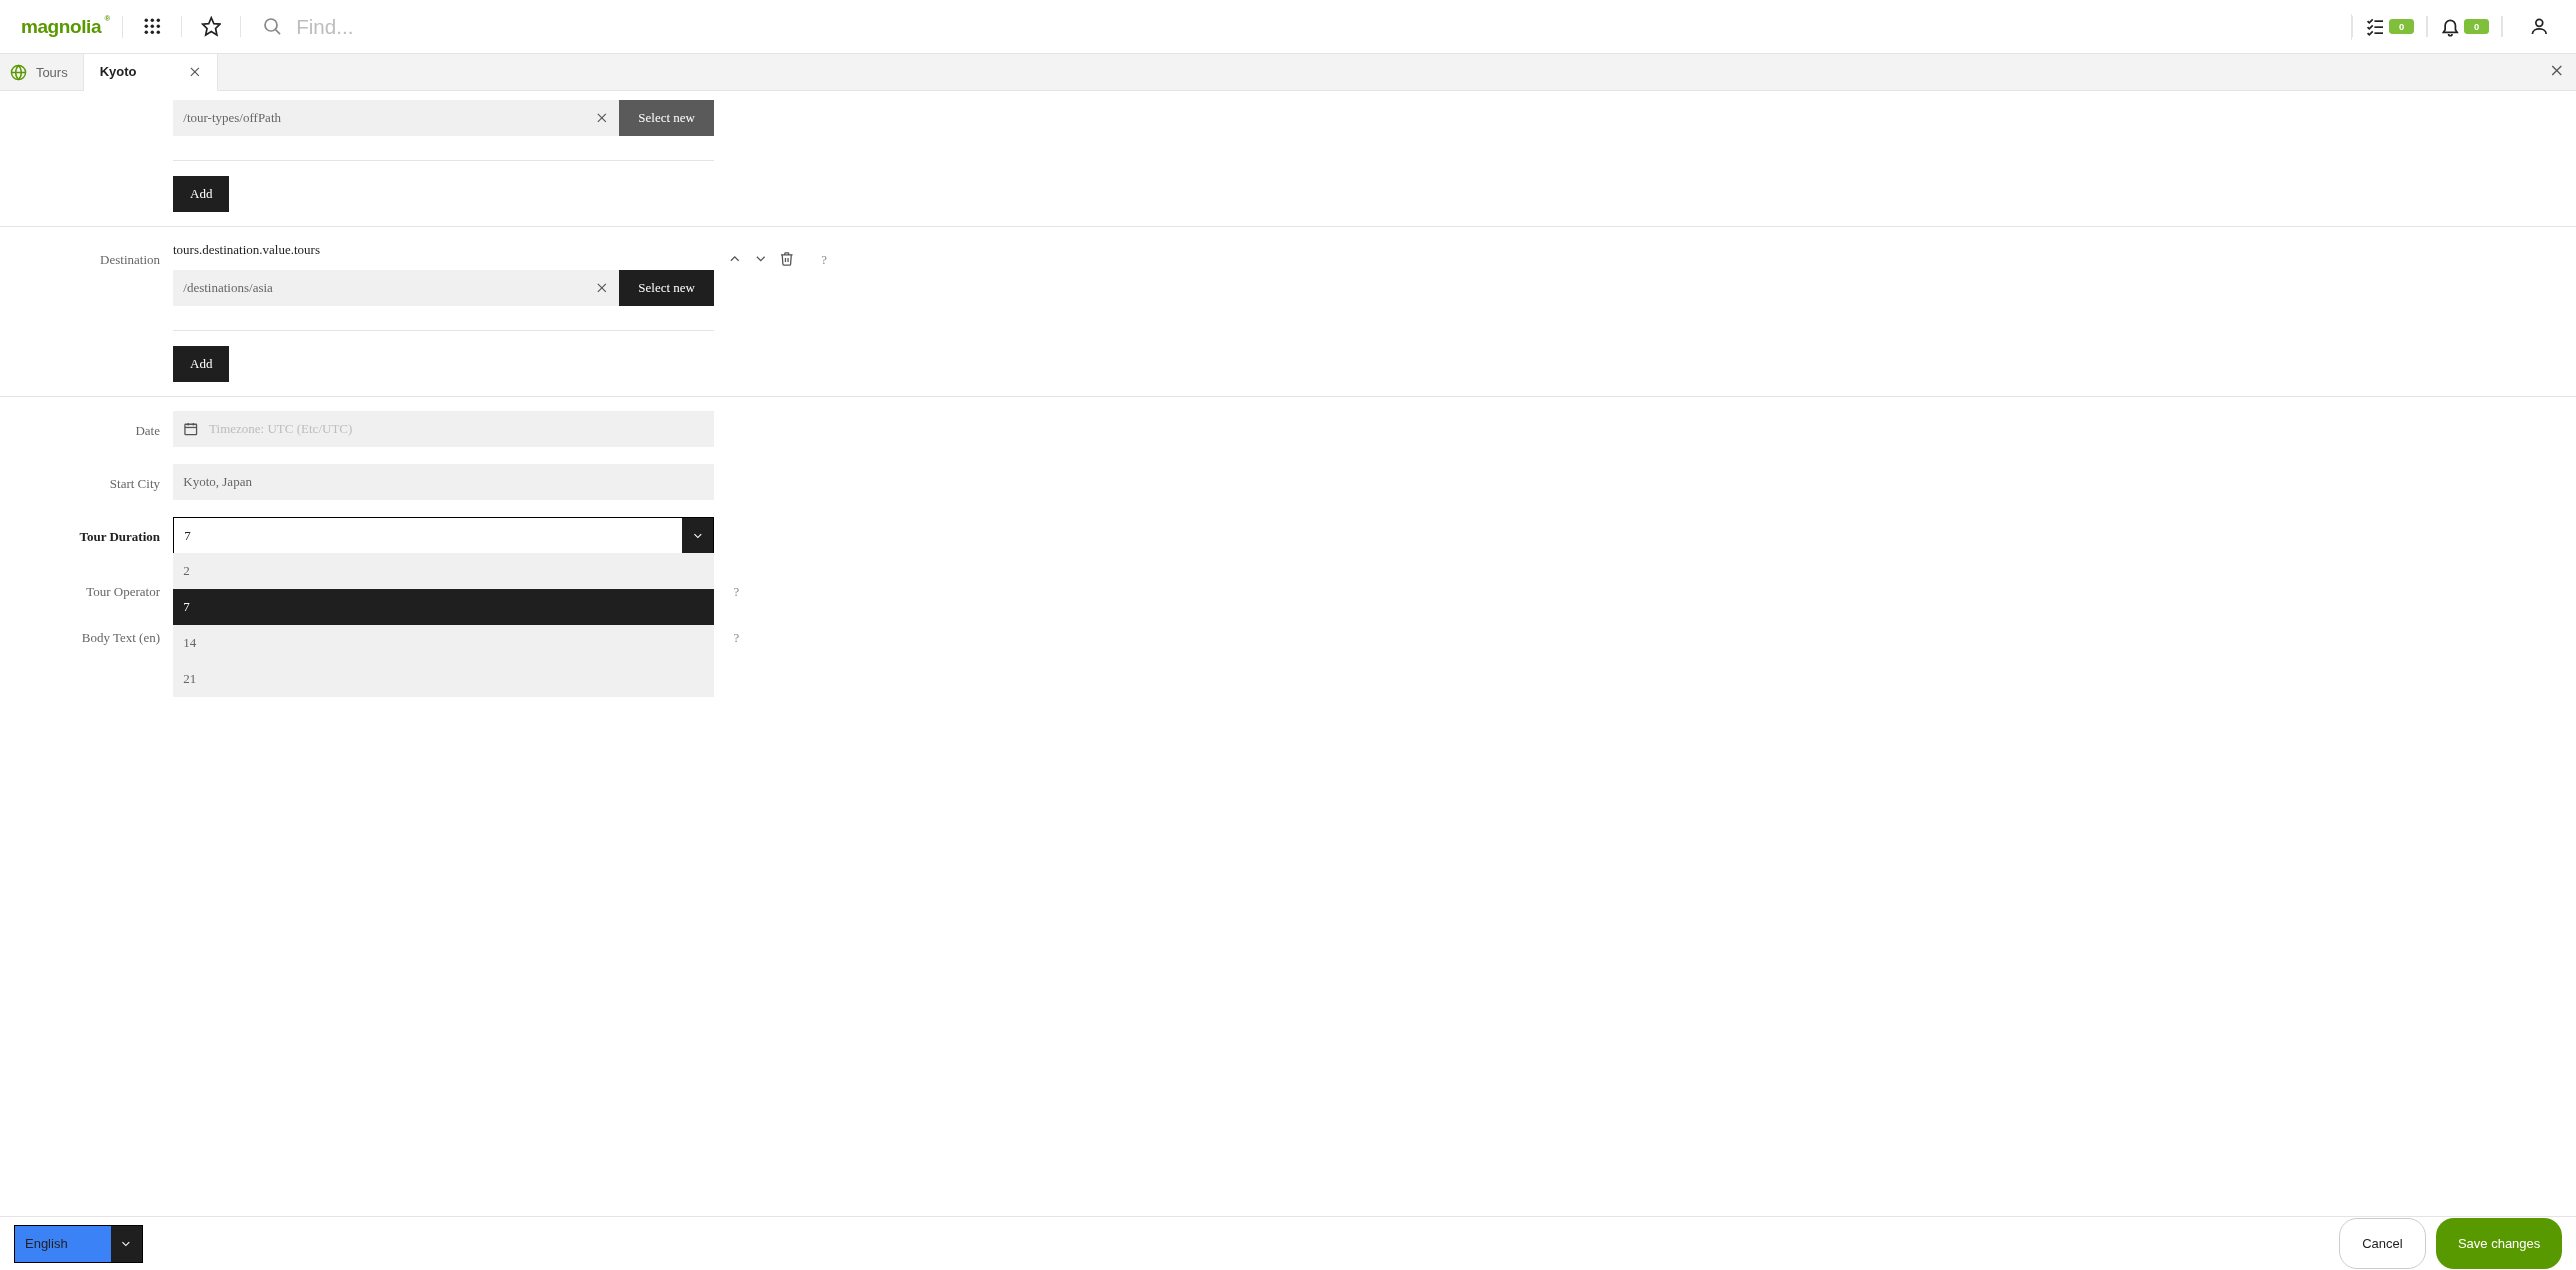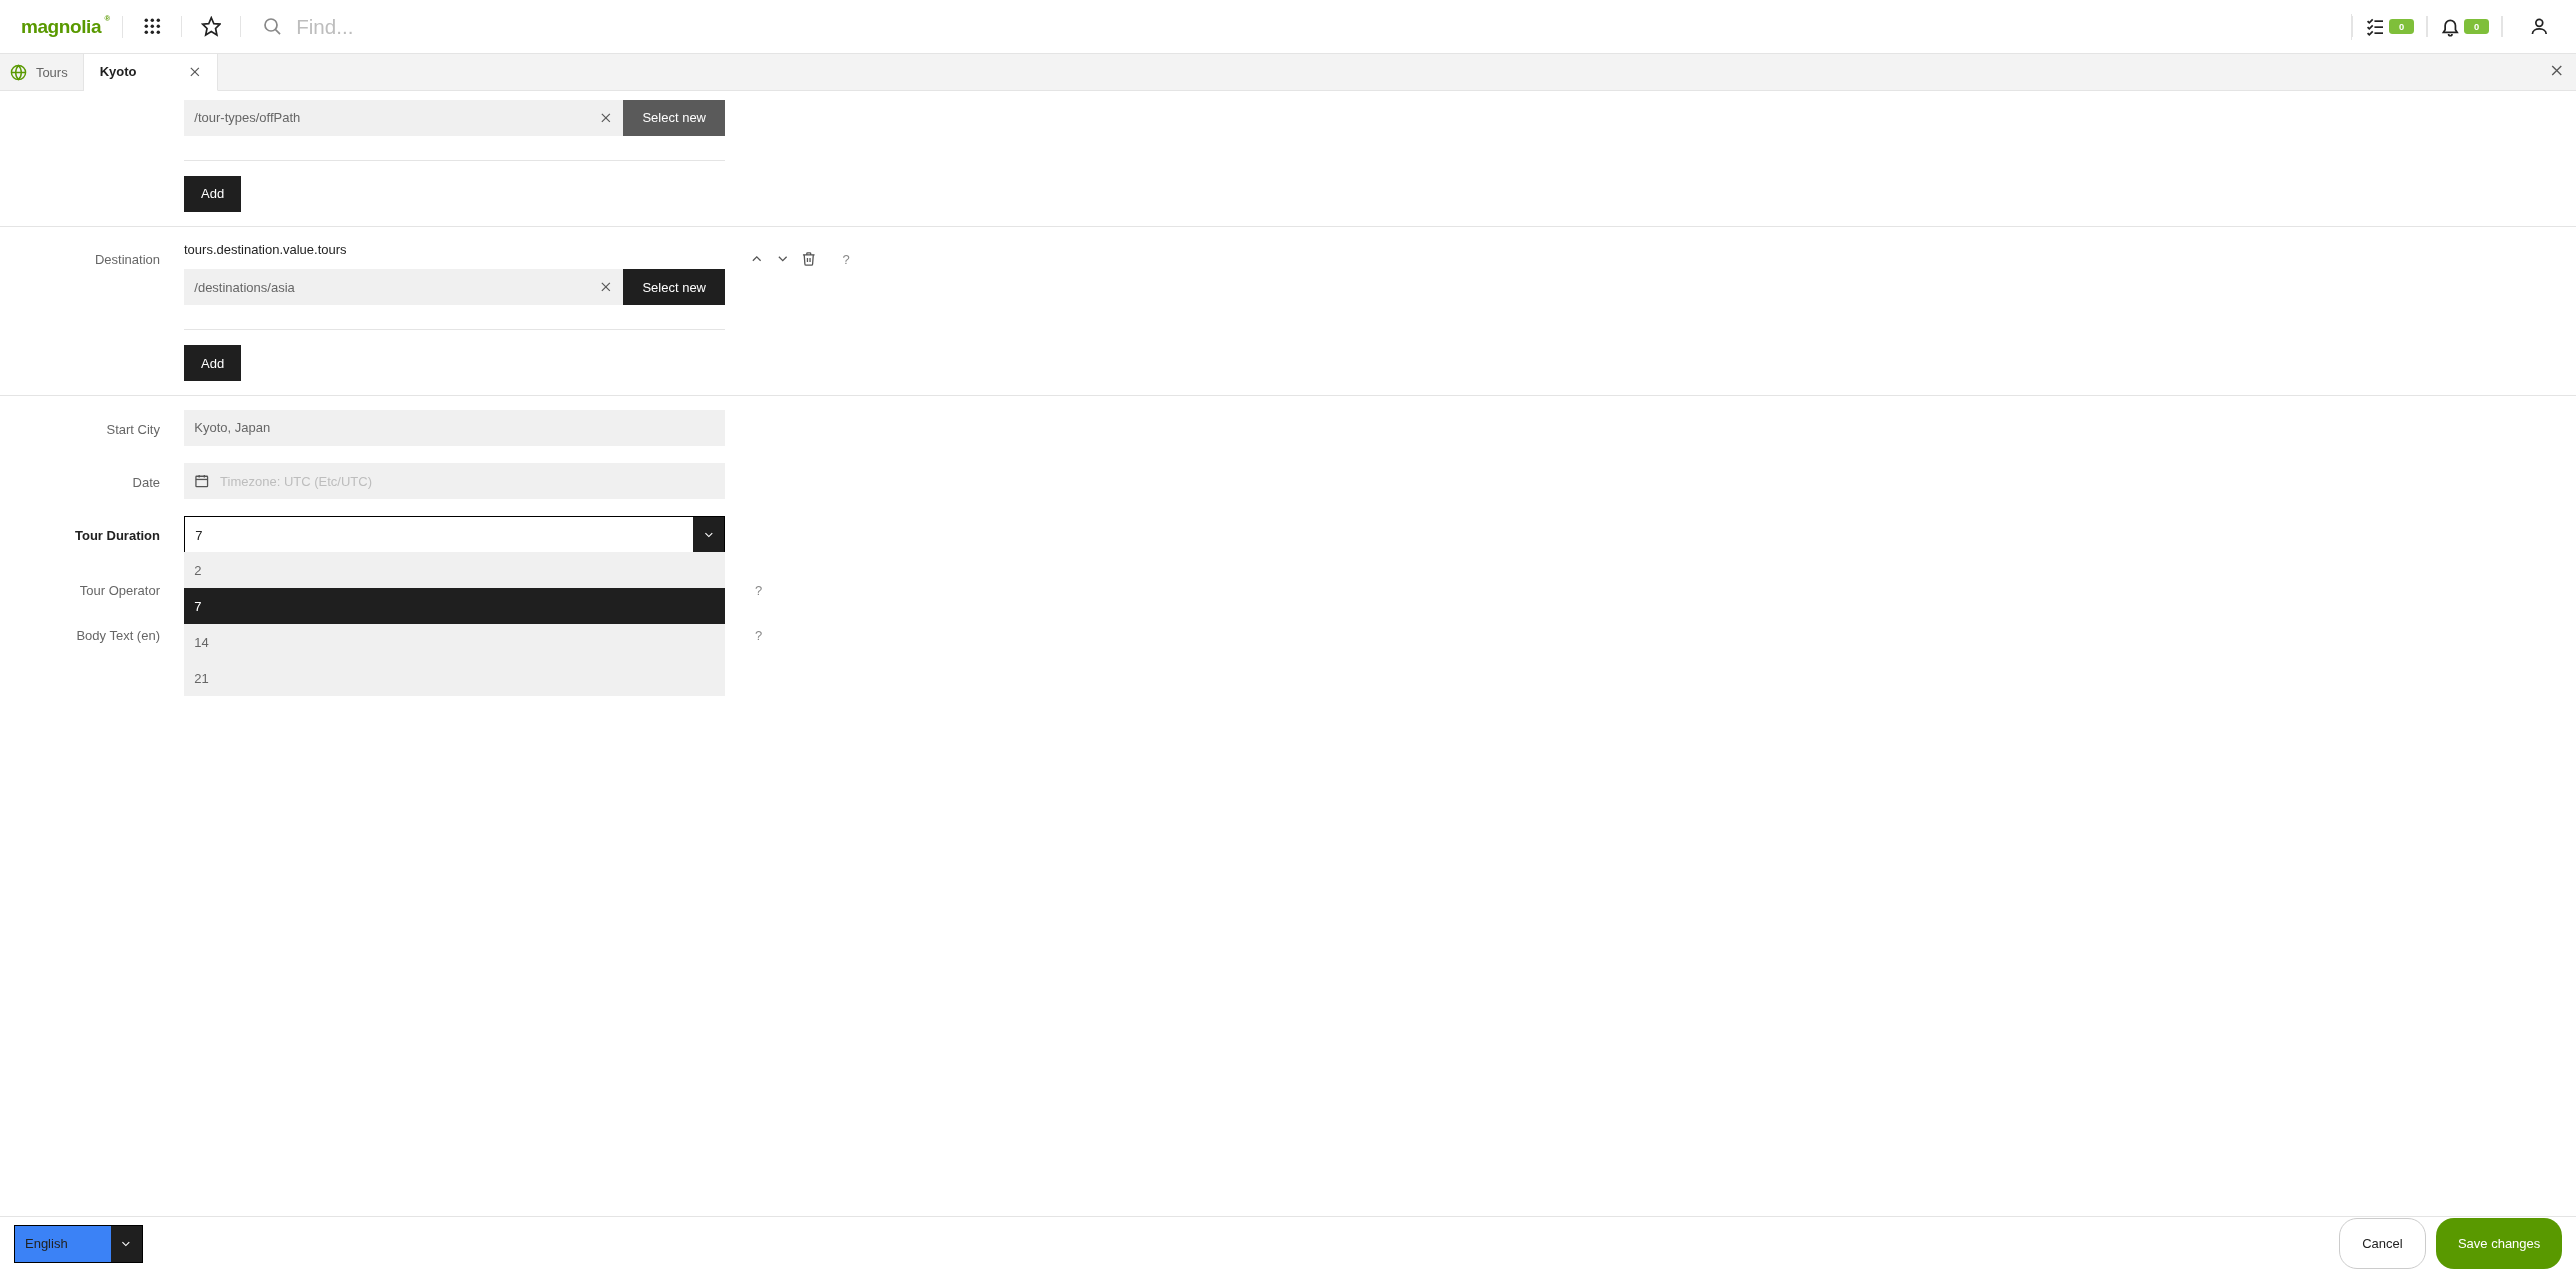--- a/index.html
+++ b/index.html
@@ -63,21 +63,21 @@
 .tabrow .right-x{
   position:absolute;right:12px;top:50%;transform:translateY(-50%);color:#555
 }
 .tabrow .right-x svg{width:15.5px;height:15.5px}
 
 
 .content{flex:1;overflow:auto;background:#fff}
 .form{padding:0 0 17px 0}
 .row{
   display:grid;grid-template-columns:160px 541px auto;
-  column-gap:24px;align-items:flex-start;padding:8.6px 0;
+  column-gap:13px;align-items:flex-start;padding:8.6px 0;font-family:Liberation Serif, serif;
 }
 .label{
   text-align:right;color:var(--text-light);font-size:13px;padding-top:12px;
 }
 .label.bold{color:var(--text);font-weight:600}
 .controls{display:flex;flex-direction:column;gap:10.3px}
 .picker{display:flex;align-items:stretch;height:36px}
 .picker-path{
   flex:1;background:var(--grey-bg);display:flex;align-items:center;justify-content:space-between;
   padding:0 10.3px;color:var(--text-light);font-size:13px;
@@ -295,42 +295,42 @@
                 <path d="M9 6V4a1 1 0 011-1h4a1 1 0 011 1v2"></path>
               </svg></span>
       </div>
       <div class="help">?</div>
     </div>
   </div>
 
   <div class="divider" style="margin:5.2px 0"></div>
 
   <div class="row">
-    <div class="label">Start City</div>
-    <div class="controls">
-      <input class="text-input" value="Kyoto, Japan" style="">
-    </div>
-    <div></div>
-  </div>
-
-  <div class="row">
     <div class="label">Date</div>
     <div class="controls">
       <div class="date-wrap">
         <svg viewBox="0 0 24 24" fill="none" stroke="currentColor" stroke-width="2">
               <rect x="3" y="5" width="18" height="16" rx="1"></rect>
               <line x1="3" y1="10" x2="21" y2="10"></line>
               <line x1="8" y1="3" x2="8" y2="7"></line>
               <line x1="16" y1="3" x2="16" y2="7"></line>
               <line x1="8" y1="14" x2="8" y2="14"></line>
               <line x1="12" y1="14" x2="12" y2="14"></line>
               <line x1="16" y1="14" x2="16" y2="14"></line>
             </svg>
         <span>Timezone: UTC (Etc/UTC)</span>
       </div>
+    </div>
+    <div></div>
+  </div>
+
+  <div class="row">
+    <div class="label">Start City</div>
+    <div class="controls">
+      <input class="text-input" value="Kyoto, Japan" style="">
     </div>
     <div></div>
   </div>
 
   <div class="row">
     <div class="label bold">Tour Duration</div>
     <div class="controls">
       <div class="select-wrap">
         <div class="select-box">
           <div class="value">7</div>

